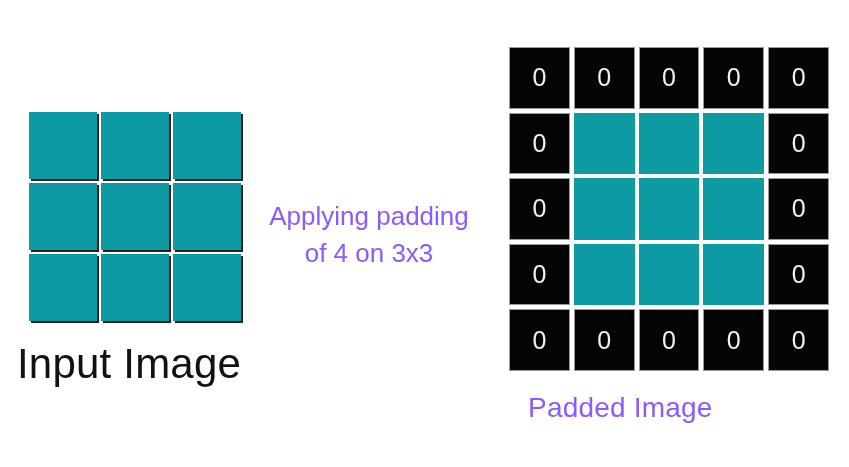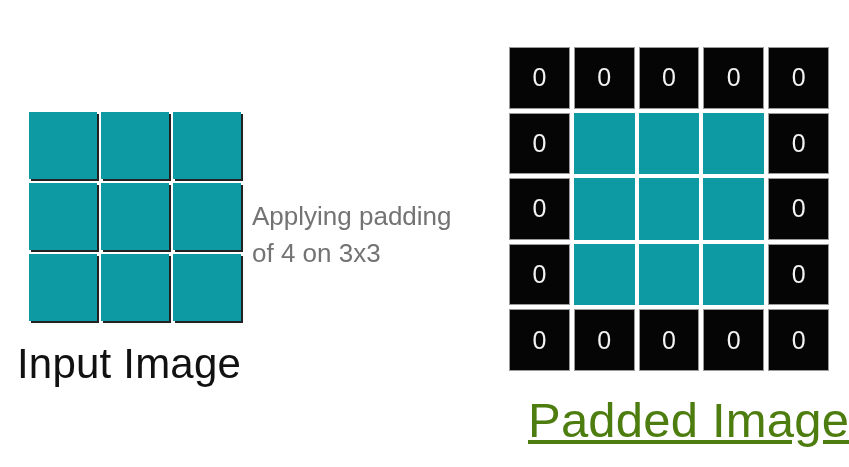--- a/index.html
+++ b/index.html
@@ -40,27 +40,27 @@
     font-size: 42px;
     font-weight: 400;
     letter-spacing: 0.2px;
     white-space: nowrap;
     color: #111111;
   }
 
   
   #caption {
     position: absolute;
-    left: 252px;
+    left: 244px;
     top: 198px;
     width: 250px;
-    text-align: left;
+    text-align: center;
     font-size: 26px;
     line-height: 37px;
-    color: #737373;
+    color: #8b5cf6;
   }
   #caption .line { display: block; }
 
   
   #padded-grid {
     position: absolute;
     left: 509px;
     top: 47px;
     width: 320px;
     height: 324px;
@@ -85,26 +85,25 @@
   }
   #padded-grid .pcell.teal {
     background: #0D9AA2;
     color: transparent;
   }
 
   #padded-label {
     position: absolute;
     left: 528px;
     top: 392px;
-    font-size: 49px;
+    font-size: 28px;
     font-weight: 400;
     letter-spacing: 0.2px;
     white-space: nowrap;
-    color: #4d7c0f;
-    text-decoration: underline;
+    color: #8b5cf6;
   }
 </style>
 </head>
 <body>
 
 <div id="input-grid">
     <div class="cell"></div>
     <div class="cell"></div>
     <div class="cell"></div>
     <div class="cell"></div>

